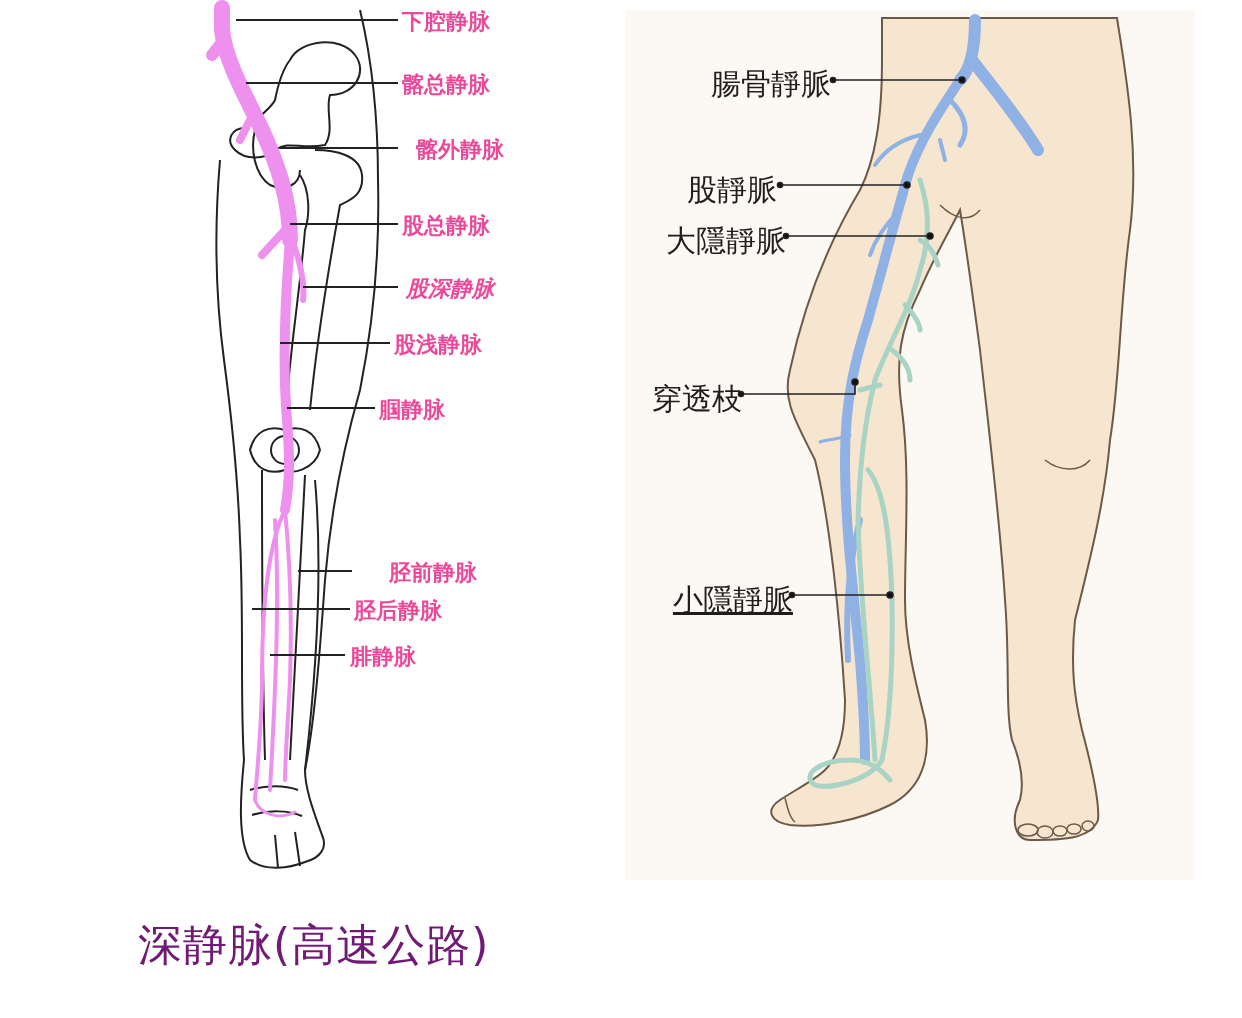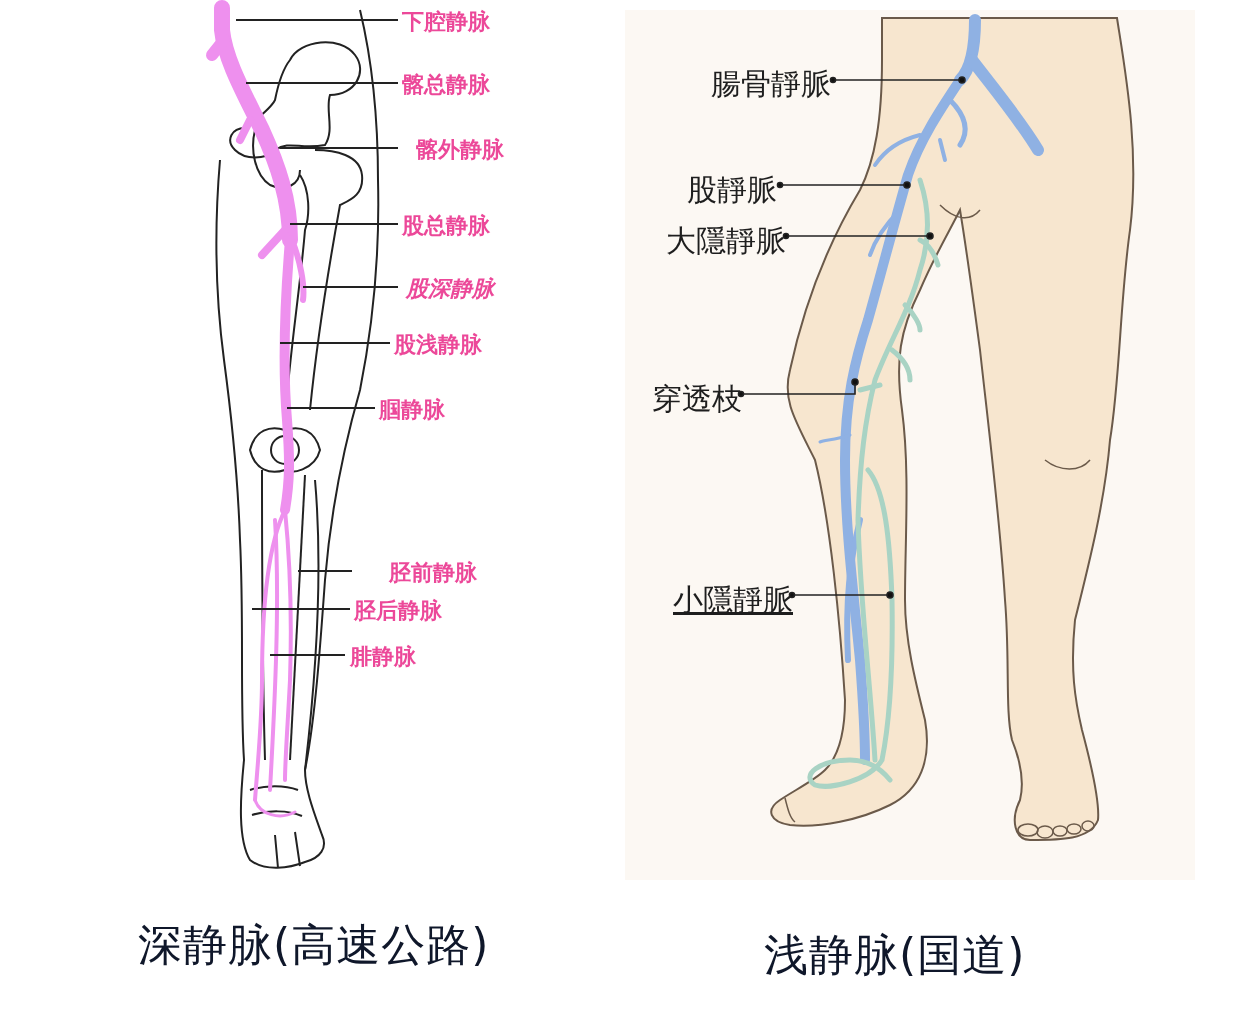--- a/index.html
+++ b/index.html
@@ -16,21 +16,21 @@
       position: absolute; font-family: "DejaVu Serif", "Liberation Serif", serif;
       font-weight: bold; font-size: 22px; color: #ec4899; white-space: nowrap;
       letter-spacing: 0px;
     }
     .lbl-right {
       position: absolute; font-family: "DejaVu Sans", "Liberation Sans", sans-serif;
       font-size: 30px; color: #1e1e1e; white-space: nowrap; text-align: right;
     }
     .caption {
       position: absolute; font-family: "DejaVu Sans", "Liberation Sans", sans-serif;
-      font-size: 44px; color: #0f172a; white-space: nowrap; letter-spacing: 1px;
+      font-size: 44px; color: #701a75; white-space: nowrap; letter-spacing: 1px;
     }
   </style>
 </head>
 <body>
 
 <div class="panel" id="left-panel">
   <svg width="620" height="1018" viewBox="0 0 620 1018">
 
     <g fill="none" stroke="#222" stroke-width="2">
       <path d="M360,10 C372,60 378,120 378,180 C380,260 372,330 360,390 C340,460 330,520 325,580 C320,650 315,720 305,770"></path>
@@ -150,14 +150,13 @@
       <line x1="172" y1="595" x2="270" y2="595"></line>
       <circle cx="172" cy="595" r="2.5"></circle>
       <circle cx="270" cy="595" r="3"></circle>
     </g>
   </svg>
   <span class="lbl-right" style="left:91px; top:64px;">腸骨靜脈</span>
   <span class="lbl-right" style="left:67px; top:170px;">股靜脈</span>
   <span class="lbl-right" style="left:46px; top:221px;">大隱靜脈</span>
   <span class="lbl-right" style="left:32px; top:379px;">穿透枝</span>
   <span class="lbl-right" style="left:53px; top:580px;text-decoration:underline;">小隱靜脈</span>
-  <div class="caption" style="left:144px; top:926px;">浅静脉(国道)</div>
 </div>
 
 </body></html>

